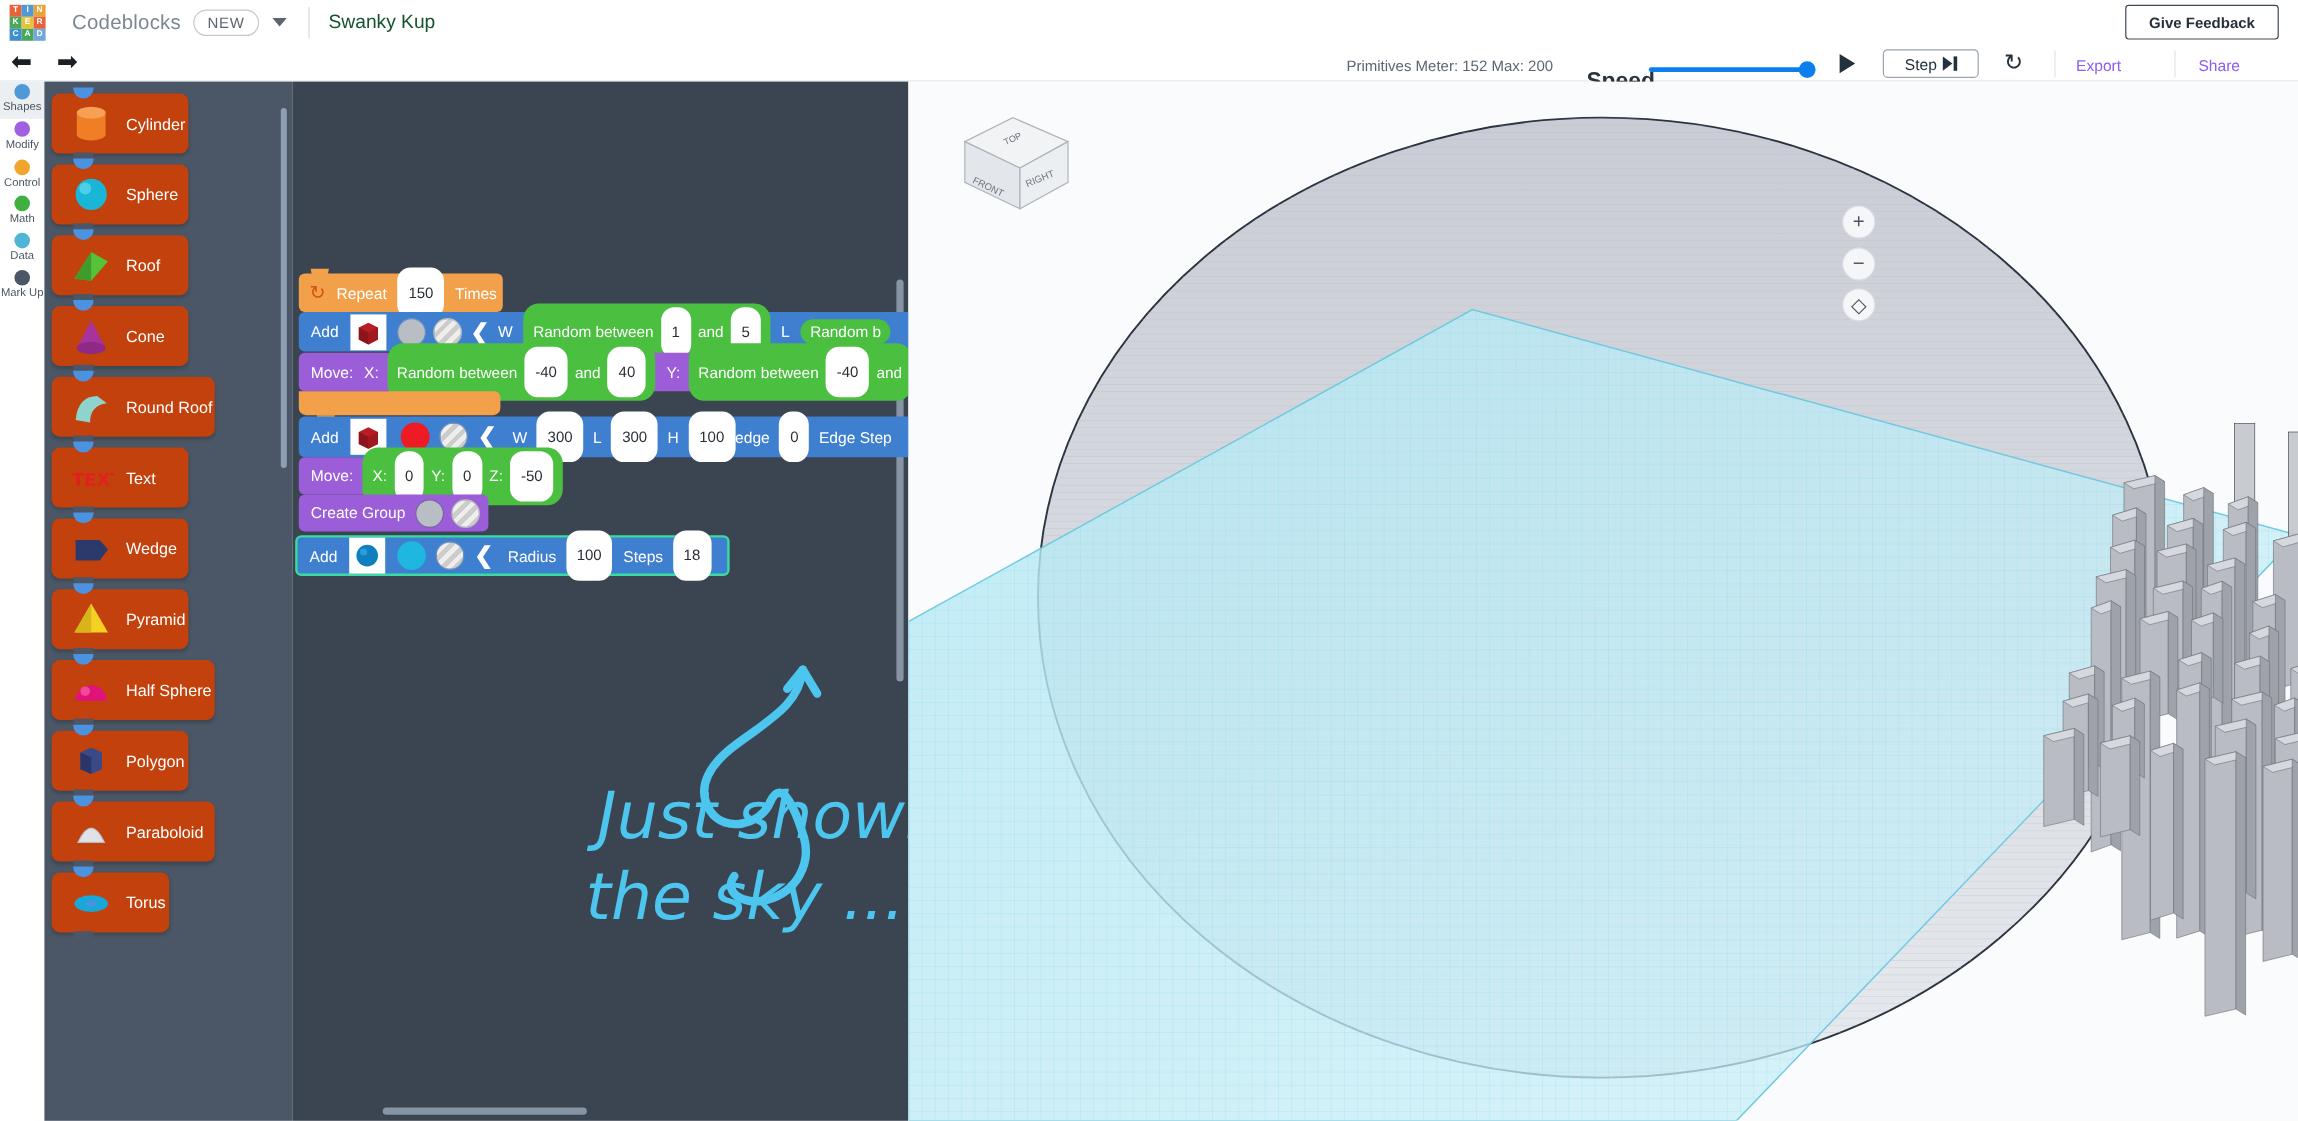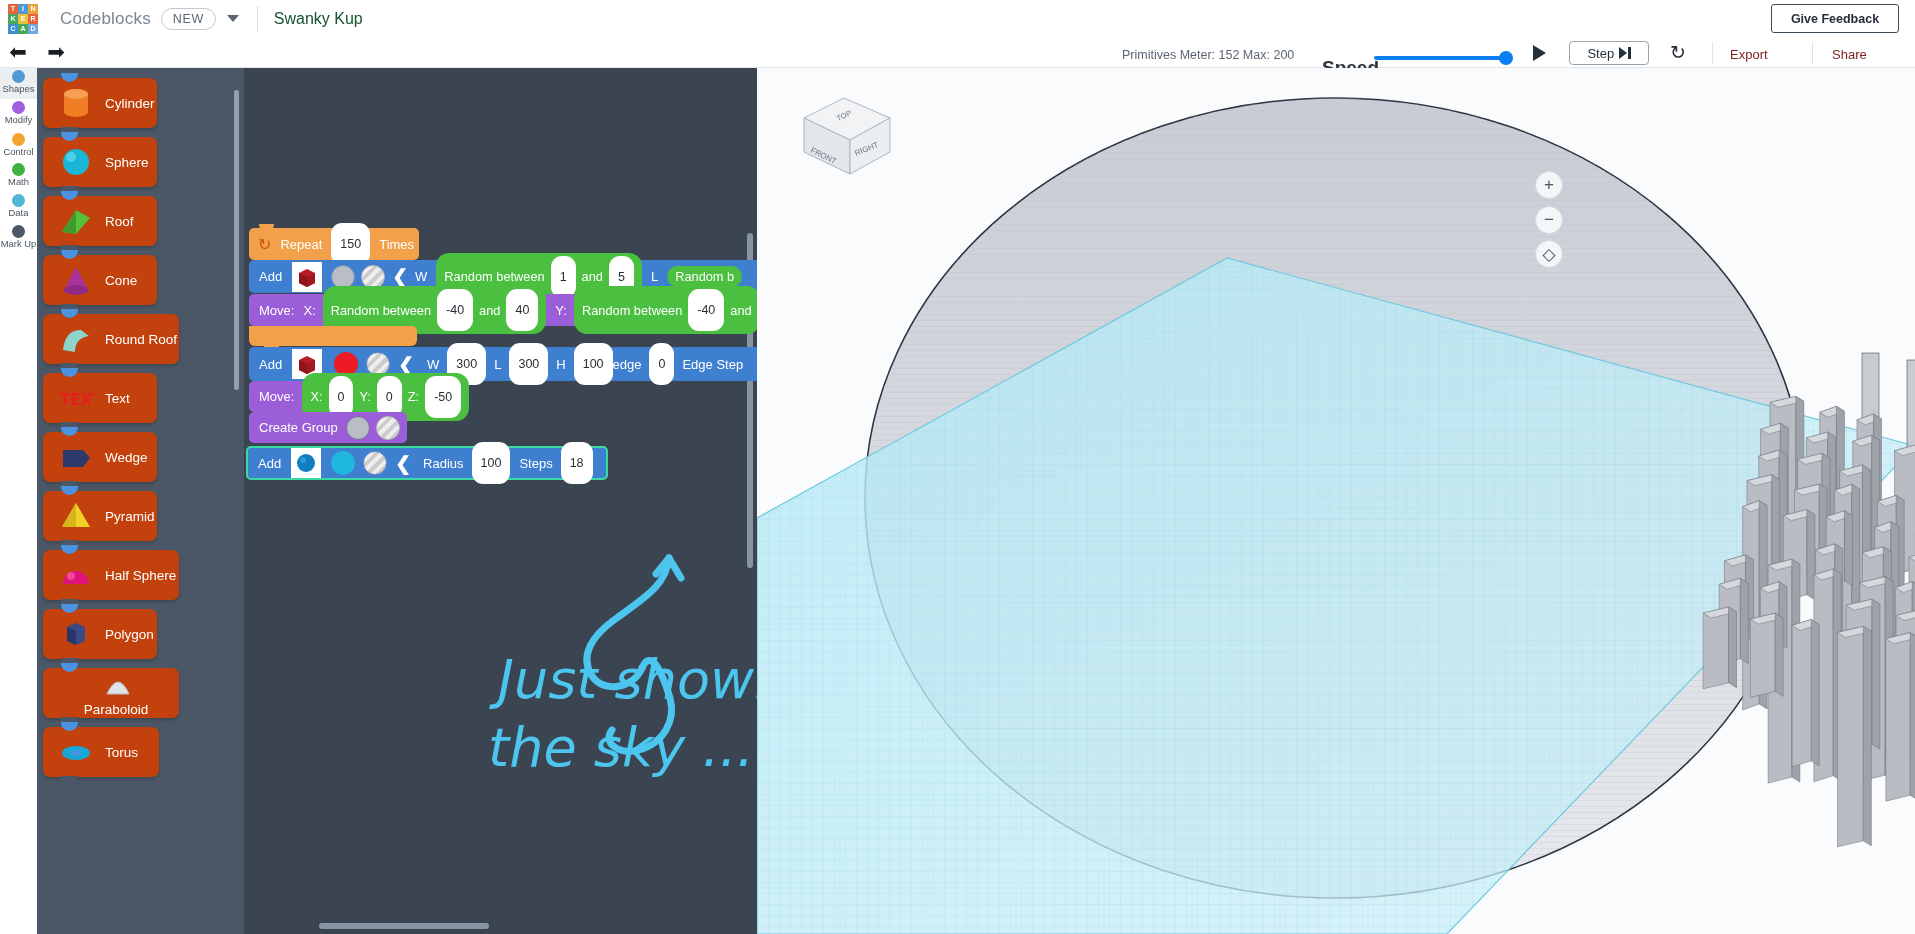--- a/index.html
+++ b/index.html
@@ -47,21 +47,21 @@
   .stepbtn { position:absolute; left:1569px; top:4px; width:80px; height:24px;
     border:1.2px solid #9aa4ae; border-radius:4px; display:flex;
     align-items:center; justify-content:center; gap:5px; font-size:13px;
     color:#23303d; }
   .stepglyph { display:flex; align-items:center; gap:1px; }
   .stepglyph .t { width:0;height:0;border-left:8px solid #23303d;
     border-top:6px solid transparent;border-bottom:6px solid transparent; }
   .stepglyph .b { width:2.5px; height:12px; background:#23303d; }
   .restart { position:absolute; left:1665px; top:5px; width:26px; height:22px;
     font-size:19px; color:#23303d; text-align:center; line-height:21px; }
-  .tbtn { position:absolute; top:10px; font-size:13px; color:#7f1d1d; }
+  .tbtn { position:absolute; top:10px; font-size:13px; color:#8b5cf6; }
   .tb-export { left:1730px; } .tb-share { left:1832px; }
   .tb-sep { position:absolute; top:5px; width:1px; height:22px; background:#dfe3e7; }
 
   
   .rail { position:absolute; left:0; top:68px; width:37px; height:866px;
     background:#fff; }
   .railitem { position:absolute; left:0; width:37px; height:31px; }
   .railitem .dot { position:absolute; left:12px; top:2px; width:13px;
     height:13px; border-radius:50%; }
   .railitem .lab { position:absolute; left:0; top:15px; width:37px;
@@ -263,27 +263,27 @@
           </svg></span>
         <span class="lb">Half Sphere</span>
       </div>
       <div class="sblock" style="top: 541px; width: 114px;">
         <span class="gl"><svg width="38" height="34" viewBox="0 0 38 34">
             <polygon points="10,10 19,6 28,10 28,24 19,28 10,24" fill="#3a4a86"></polygon>
             <polygon points="10,10 19,14 19,28 10,24" fill="#2a3668"></polygon>
           </svg></span>
         <span class="lb">Polygon</span>
       </div>
-      <div class="sblock" style="top: 600px; width: 136px; flex-direction: column;">
+      <div class="sblock" style="top: 600px; width: 136px;">
         <span class="gl"><svg width="38" height="34" viewBox="0 0 38 34">
             <path d="M8 26 Q19 2 30 26 Z" fill="#dfe3e8" stroke="#b8bfc7"></path>
           </svg></span>
         <span class="lb">Paraboloid</span>
       </div>
-      <div class="sblock" style="top: 659px; width: 116px;">
+      <div class="sblock" style="top: 659px; width: 98px;">
         <span class="gl"><svg width="38" height="34" viewBox="0 0 38 34">
             <ellipse cx="19" cy="18" rx="14" ry="7" fill="#17a8d8"></ellipse>
             <ellipse cx="19" cy="18" rx="5" ry="2.5" fill="#4b92e0"></ellipse>
           </svg></span>
         <span class="lb">Torus</span>
       </div>
     </div>
 </div>
 
 <div class="canvas">

